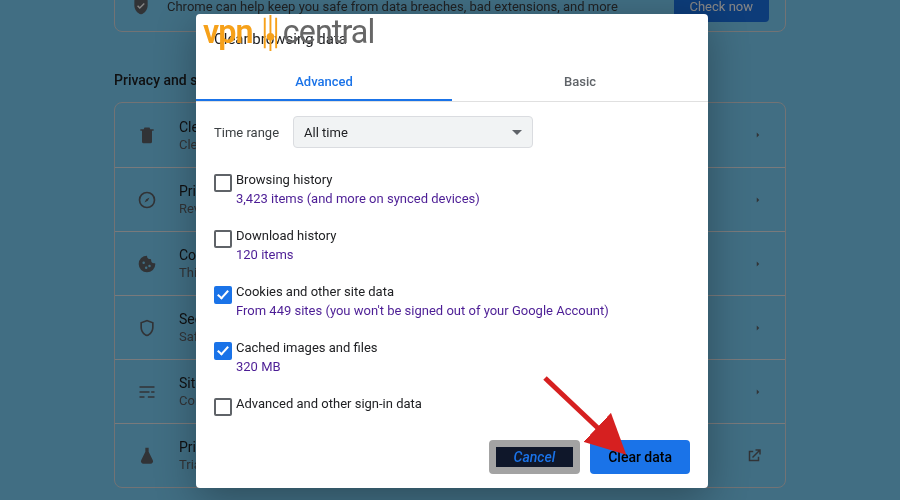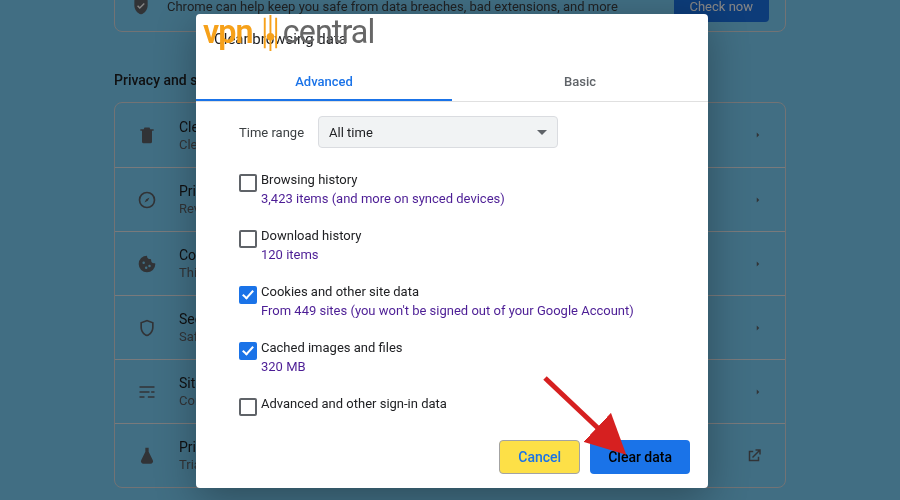--- a/index.html
+++ b/index.html
@@ -25,41 +25,41 @@
 
 .overlay { position: absolute; inset: 0; background: rgba(0,0,0,0.48); }
 
 
 .dialog { position: absolute; top: 14px; left: 196px; width: 512px; background: #fff; border-radius: 4px; box-shadow: 0 10px 40px rgba(0,0,0,.3); display: flex; flex-direction: column; height: 474px; overflow: hidden;}
 .dialog-title { font-size: 15px; color: #202124; padding: 16px 18px 14px; }
 .tabs { display: flex; border-bottom: 1px solid #e0e0e0; }
 .tab { flex: 1; text-align: center; padding: 12px 0 10px; font-size: 13px; font-weight: 500; color: #5f6368; border-bottom: 2px solid transparent; cursor: pointer; }
 .tab.active { color: #1a73e8; border-bottom-color: #1a73e8; }
 
-.dialog-body { position: relative; flex: 1; overflow: hidden; margin-left: 25px; }
+.dialog-body { position: relative; flex: 1; overflow: hidden; }
 .dialog-scroll { position: absolute; inset: 0 14px 0 0; padding: 14px 4px 0 18px; overflow-y: scroll; }
 .dialog-scroll::-webkit-scrollbar { width: 10px; }
 .dialog-scroll::-webkit-scrollbar-thumb { background: #cdcdcd; border-radius: 2px; }
 
 .time-row { display:flex; align-items:center; gap:14px; margin-bottom:16px; }
 .time-label { font-size:13px; color:#3c4043; }
 .select { display:flex; align-items:center; width:240px; height:32px; border:1px solid #dadce0; border-radius:4px; background:#f1f3f4; padding:0 10px; font-size:13px; color:#202124; cursor:pointer; }
 .select .caret { margin-left:auto; border:5px solid transparent; border-top-color:#5f6368; margin-top:5px;}
 
 .opt { display:flex; gap:4px; padding:8px 0 14px; }
 .chk { width:18px; height:18px; border:2px solid #5f6368; border-radius:2px; flex:none; margin-top:2px; position:relative; cursor:pointer;}
 .chk.checked { background:#1a73e8; border-color:#1a73e8; }
 .chk.checked::after { content:""; position:absolute; left:4px; top:0px; width:4px; height:9px; border:solid #fff; border-width:0 2px 2px 0; transform:rotate(42deg); }
 .opt-text { display:flex; flex-direction:column; gap:4px; }
 .opt-title { font-size:13px; color:#202124; }
 .opt-sub { font-size:13px; color:#4c1d95; }
 
 .dialog-footer { display:flex; align-items:center; gap:10px; padding:12px 18px 14px 14px; }
 .btn { height:34px; padding:0 18px; border-radius:4px; font-size:14px; font-weight:500; cursor:pointer; }
-.btn-cancel { background:#fde047; border:1px solid #a3a3a3; color:#1a73e8; }
+.btn-cancel { background:#0f172a; border:7px solid #a3a3a3; color:#1a73e8;font-style:italic; }
 .btn-primary { background:#1a73e8; border:none; color:#000000; }
 .footer-spacer { flex:1; }
 
 
 .watermark { position:absolute; left:7px; top:0; height:38px; display:flex; align-items:center; pointer-events:none; }
 .watermark svg { height:38px; }
 
 
 .arrow { position:absolute; left:537px; top:370px; width:100px; height:90px; pointer-events:none; }
 </style>

